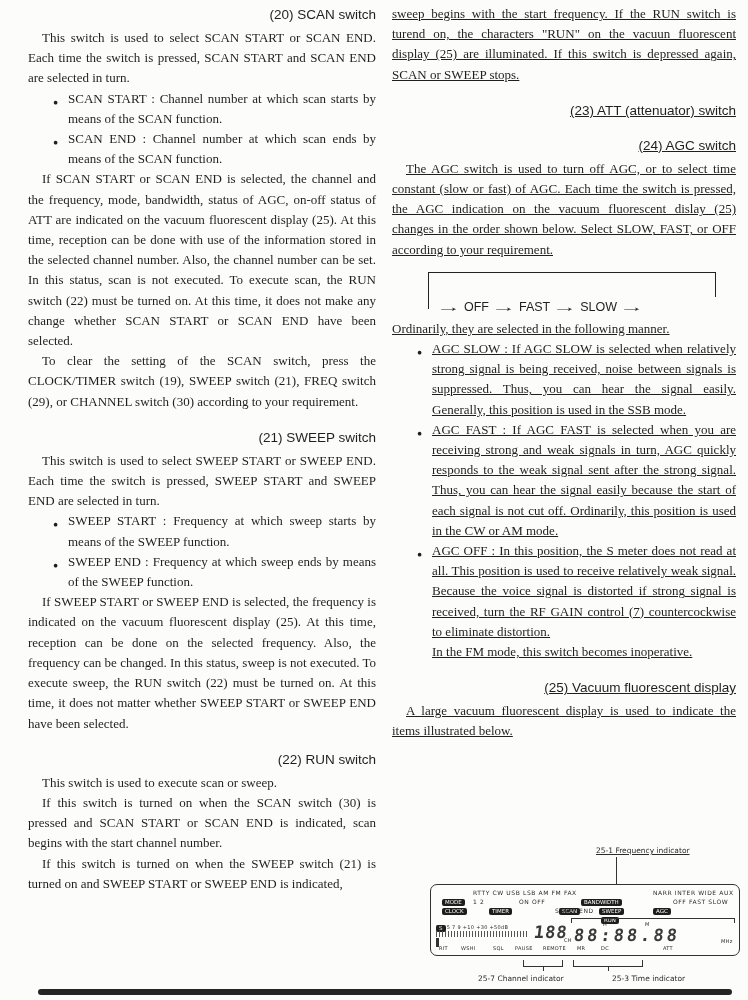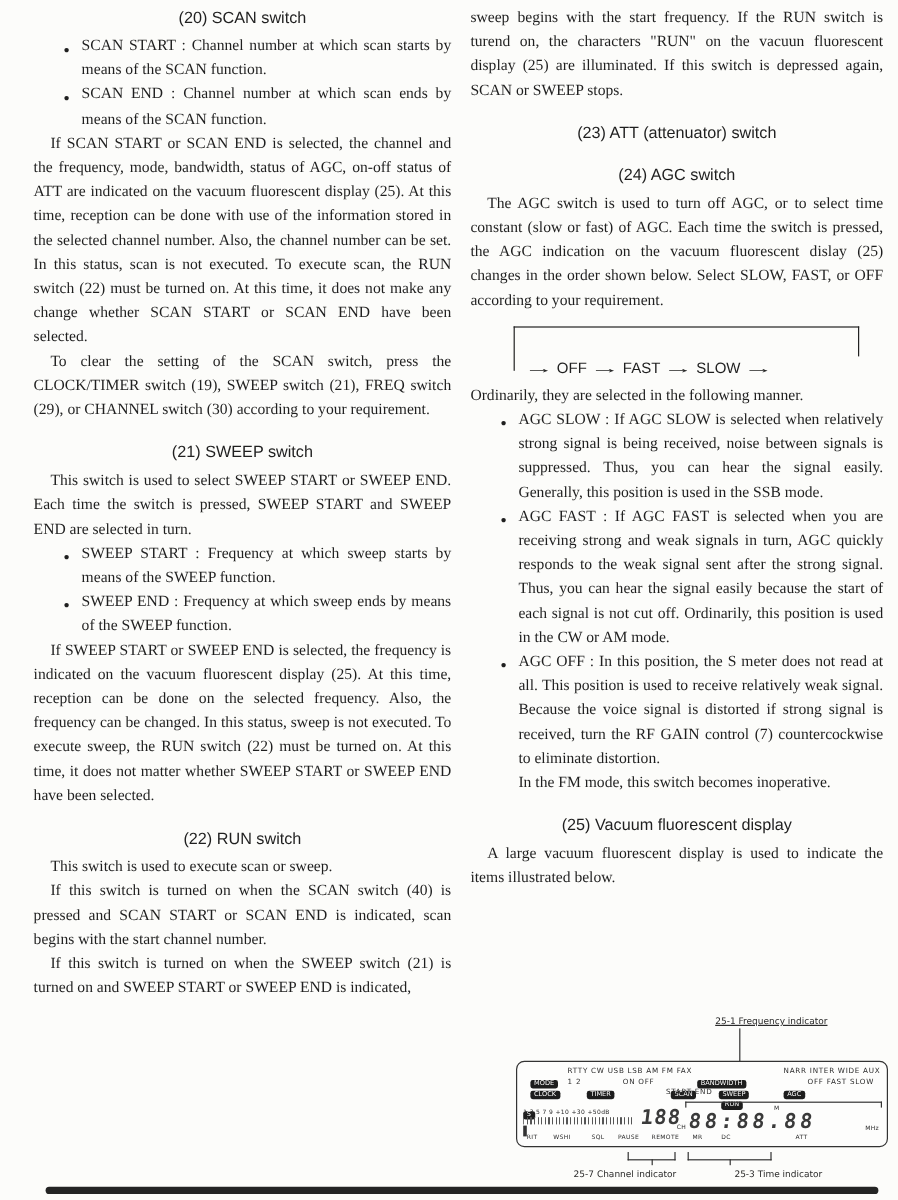--- a/index.html
+++ b/index.html
@@ -1,23 +1,23 @@
 <!DOCTYPE html>
 <html><head>
 <meta charset="utf-8">
 <style>
   html,body{margin:0;padding:0;}
   body{width:748px;height:1000px;background:#fcfcfa;overflow:hidden;
        font-family:"Liberation Serif", serif;color:#1f1f1f;}
   .page{position:relative;width:748px;height:1000px;}
   .col{position:absolute;top:4px;font-size:13px;line-height:20.2px;text-align:justify;}
   .col-left{left:28px;width:348px;}
-  .col-right{left:392px;width:344px;}
+  .col-right{left:392px;width:344px;text-decoration:underline;}
   h3{font-family:"Liberation Sans", sans-serif;font-size:13.5px;font-weight:normal;
-     margin:17px 0 4px 0;line-height:18px;text-align:center;}
+     margin:17px 0 4px 0;line-height:18px;text-align:right;}
   h3.first{margin-top:2px;}
   p{margin:0;}
   p.ind{text-indent:14px;}
   .bullet{position:relative;padding-left:40px;}
   .bullet::before{content:"●";position:absolute;left:25px;top:3px;font-size:8.5px;}
   .hangind{padding-left:40px;text-align:left;}
   
   .agc-loop{position:relative;width:286px;height:36px;margin:12px 0 10px 36px;
     border:1.3px solid #222;border-bottom:none;}
   .agc-loop-row{position:absolute;left:10px;right:-6px;bottom:-8px;display:flex;
@@ -56,34 +56,35 @@
   .bottom-bar{position:absolute;left:38px;top:989px;width:694px;height:6px;
     background:#242424;border-radius:3px;}
 </style>
 </head>
 <body>
 
 <div class="page">
 
   <div class="col col-left">
     <h3 class="first">(20) SCAN switch</h3>
+    <p class="ind">This switch is used to select SCAN START or SCAN END. Each time the switch is pressed, SCAN START and SCAN END are selected in turn.</p>
     <div class="bullet">SCAN START : Channel number at which scan starts by means of the SCAN function.</div>
     <div class="bullet">SCAN END : Channel number at which scan ends by means of the SCAN function.</div>
     <p class="ind">If SCAN START or SCAN END is selected, the channel and the frequency, mode, bandwidth, status of AGC, on-off status of ATT are indicated on the vacuum fluorescent display (25).  At this time, reception can be done with use of the information stored in the selected channel number.  Also, the channel number can be set.  In this status, scan is not executed.  To execute scan, the RUN switch (22) must be turned on.  At this time, it does not make any change whether SCAN START or SCAN END have been selected.</p>
     <p class="ind">To clear the setting of the SCAN switch, press the CLOCK/TIMER switch (19), SWEEP switch (21), FREQ switch (29), or CHANNEL switch (30) according to your requirement.</p>
 
     <h3>(21) SWEEP switch</h3>
     <p class="ind">This switch is used to select SWEEP START or SWEEP END. Each time the switch is pressed, SWEEP START and SWEEP END are selected in turn.</p>
     <div class="bullet">SWEEP START : Frequency at which sweep starts by means of the SWEEP function.</div>
     <div class="bullet">SWEEP END : Frequency at which sweep ends by means of the SWEEP function.</div>
     <p class="ind">If SWEEP START or SWEEP END is selected, the frequency is indicated on the vacuum fluorescent display (25).  At this time, reception can be done on the selected frequency.  Also, the frequency can be changed.  In this status, sweep is not executed. To execute sweep, the RUN switch (22) must be turned on.  At this time, it does not matter whether SWEEP START or SWEEP END have been selected.</p>
 
     <h3>(22) RUN switch</h3>
     <p class="ind">This switch is used to execute scan or sweep.</p>
-    <p class="ind">If this switch is turned on when the SCAN switch (40) is pressed and SCAN START or SCAN END is indicated, scan begins with the start channel number.</p>
+    <p class="ind">If this switch is turned on when the SCAN switch (30) is pressed and SCAN START or SCAN END is indicated, scan begins with the start channel number.</p>
     <p class="ind">If this switch is turned on when the SWEEP switch (21) is turned on and SWEEP START or SWEEP END is indicated,</p>
   </div>
 
   <div class="col col-right">
     <p>sweep begins with the start frequency.  If the RUN switch is turend on, the characters "RUN" on the vacuun fluorescent display (25) are illuminated.  If this switch is depressed again, SCAN or SWEEP stops.</p>
 
     <h3>(23) ATT (attenuator) switch</h3>
 
     <h3>(24) AGC switch</h3>
     <p class="ind">The AGC switch is used to turn off AGC, or to select time constant (slow or fast) of AGC.  Each time the switch is pressed, the AGC indication on the vacuum fluorescent dislay (25) changes in the order shown below.  Select SLOW, FAST, or OFF according to your requirement.</p>

